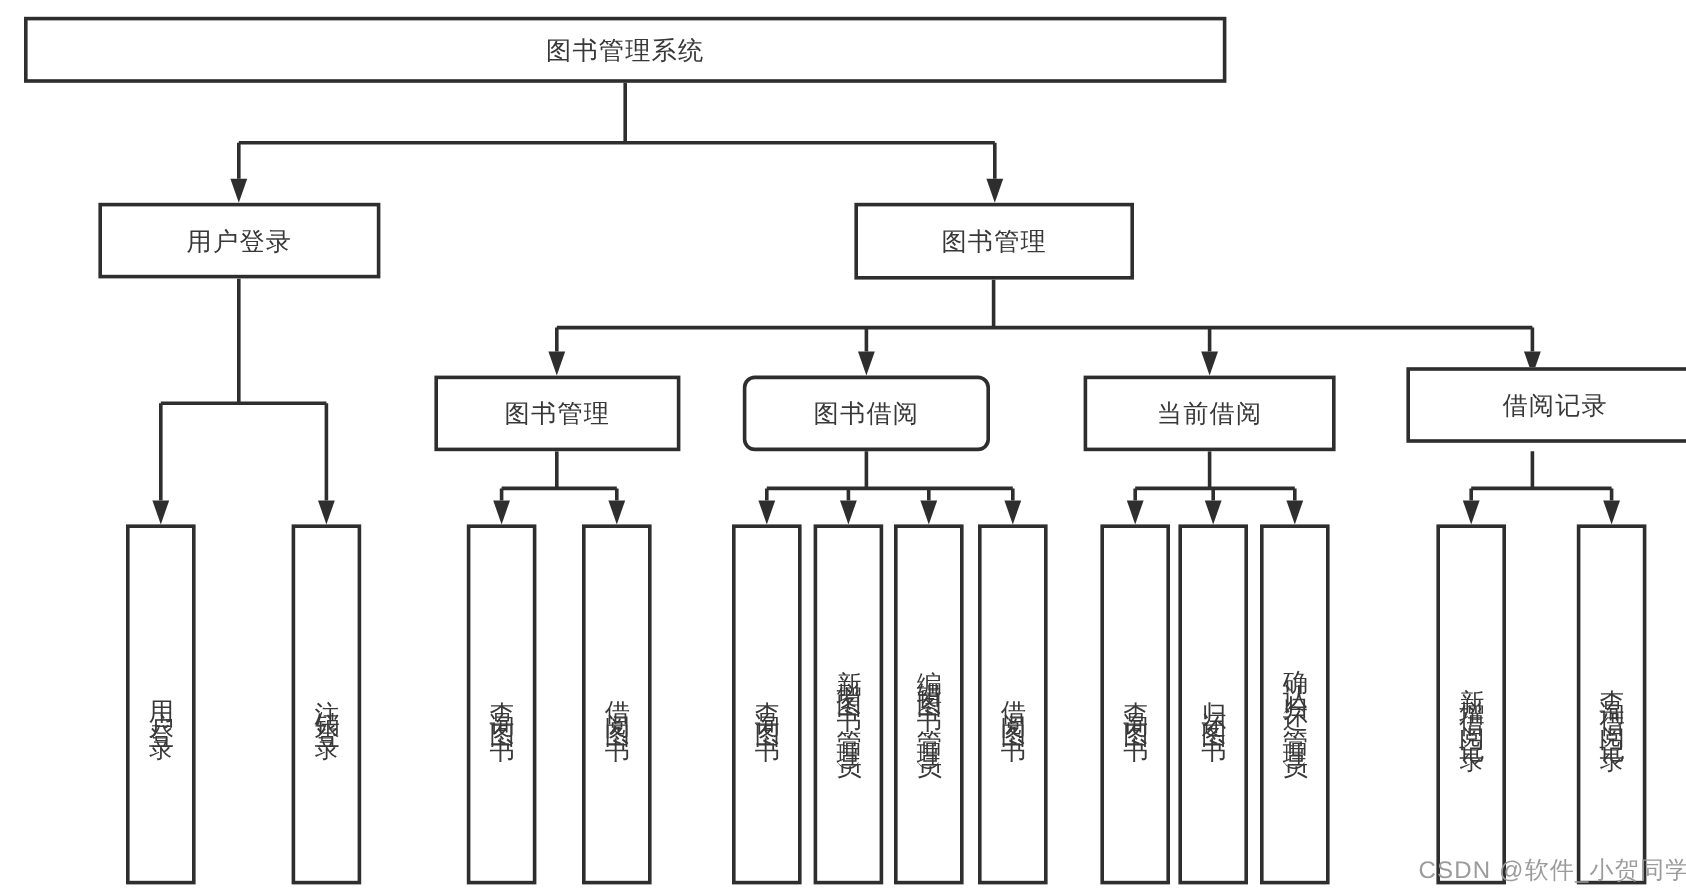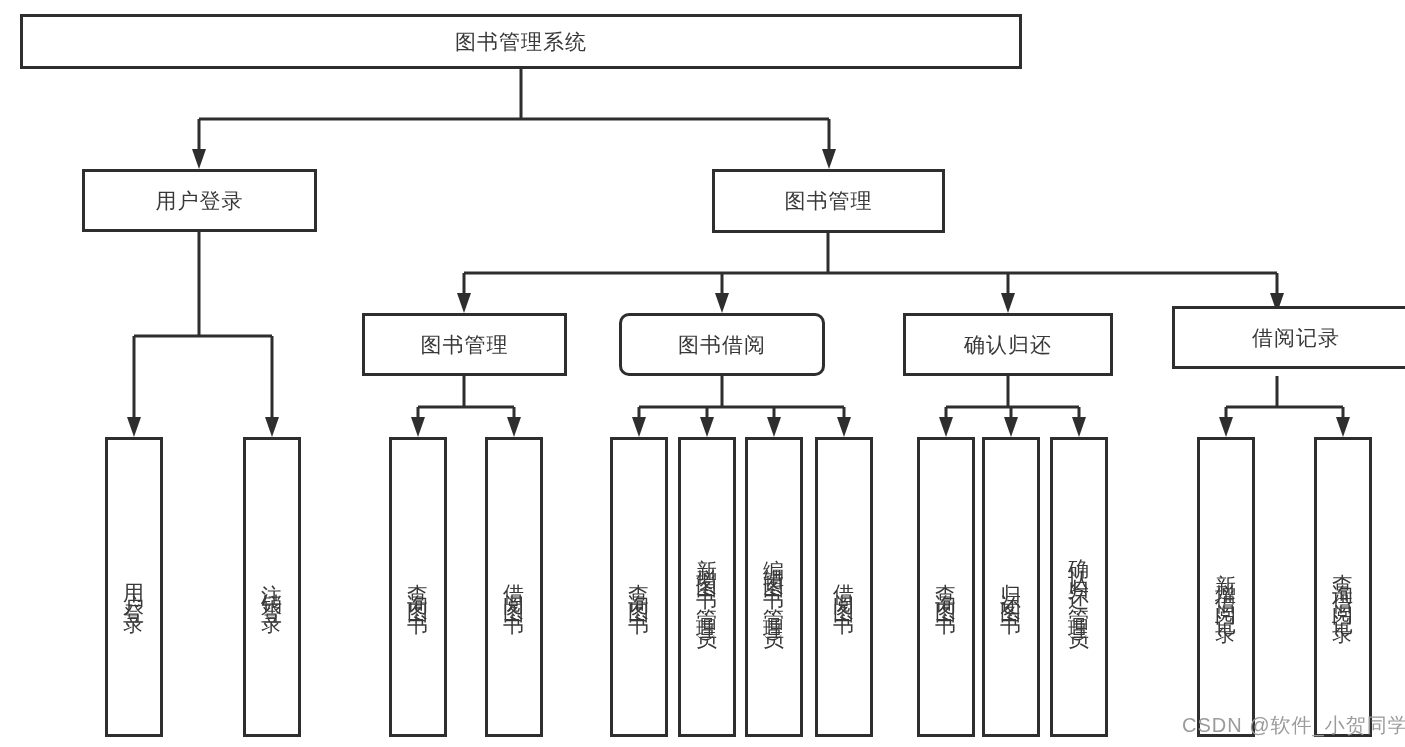--- a/index.html
+++ b/index.html
@@ -85,21 +85,21 @@
     <span>图书管理</span>
   </div>
 
   <div class="hbox" style="left:362px;top:313px;width:205px;height:63px;">
     <span>图书管理</span>
   </div>
   <div class="hbox" style="left:619px;top:313px;width:206px;height:63px;border-radius:10px;">
     <span>图书借阅</span>
   </div>
   <div class="hbox" style="left:903px;top:313px;width:210px;height:63px;">
-    <span>确认归还</span>
+    <span>当前借阅</span>
   </div>
   <div class="hbox" style="left:1172px;top:306px;width:248px;height:63px;">
     <span>借阅记录</span>
   </div>
 
   <div class="leaf" style="left:105px;">
     <span>用户登录</span>
   </div>
   <div class="leaf" style="left:243px;">
     <span>注销登录</span>

